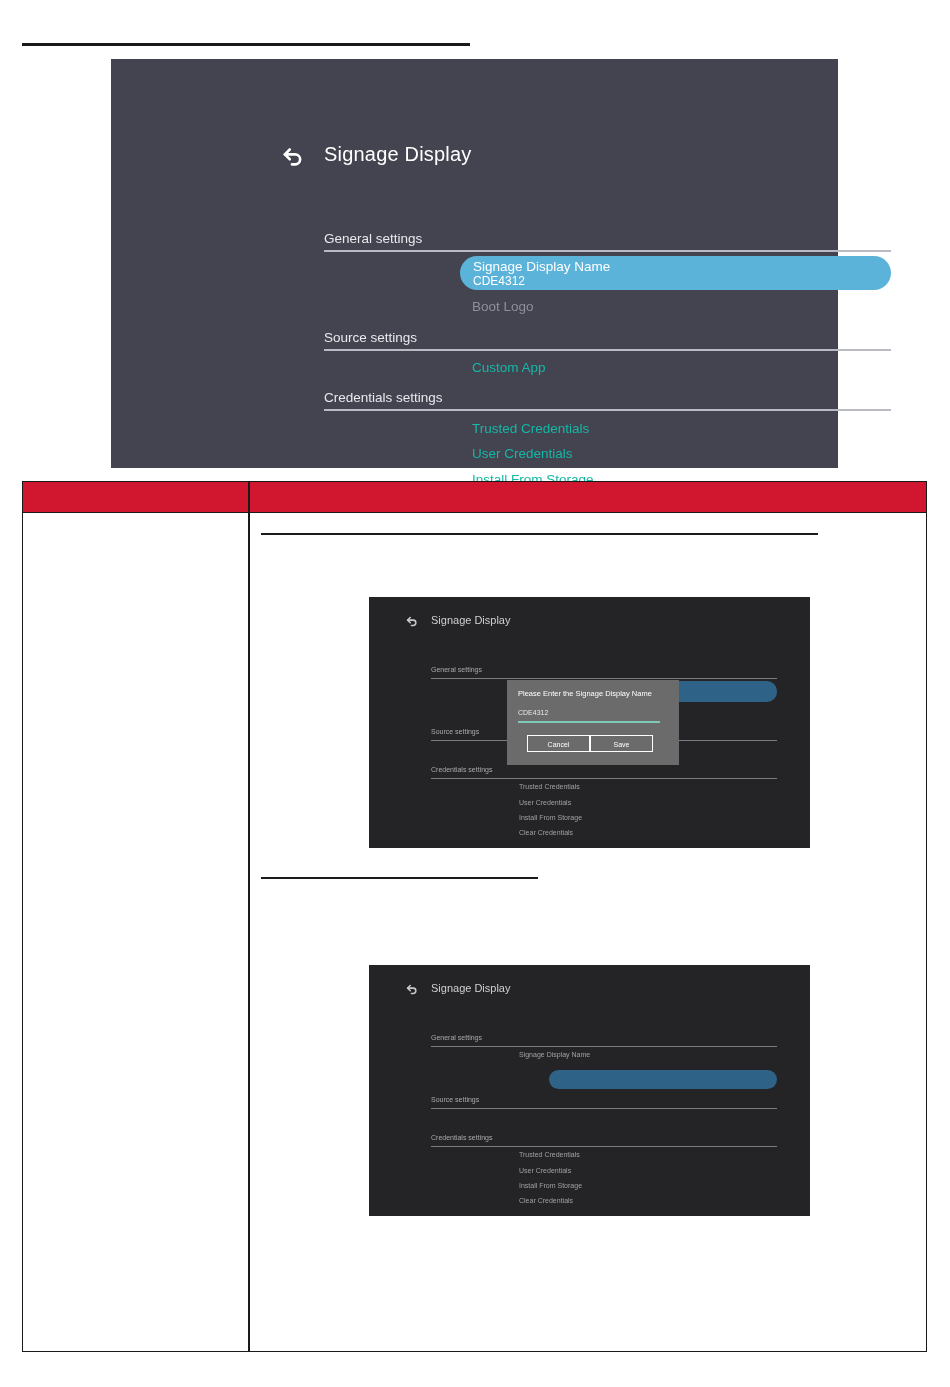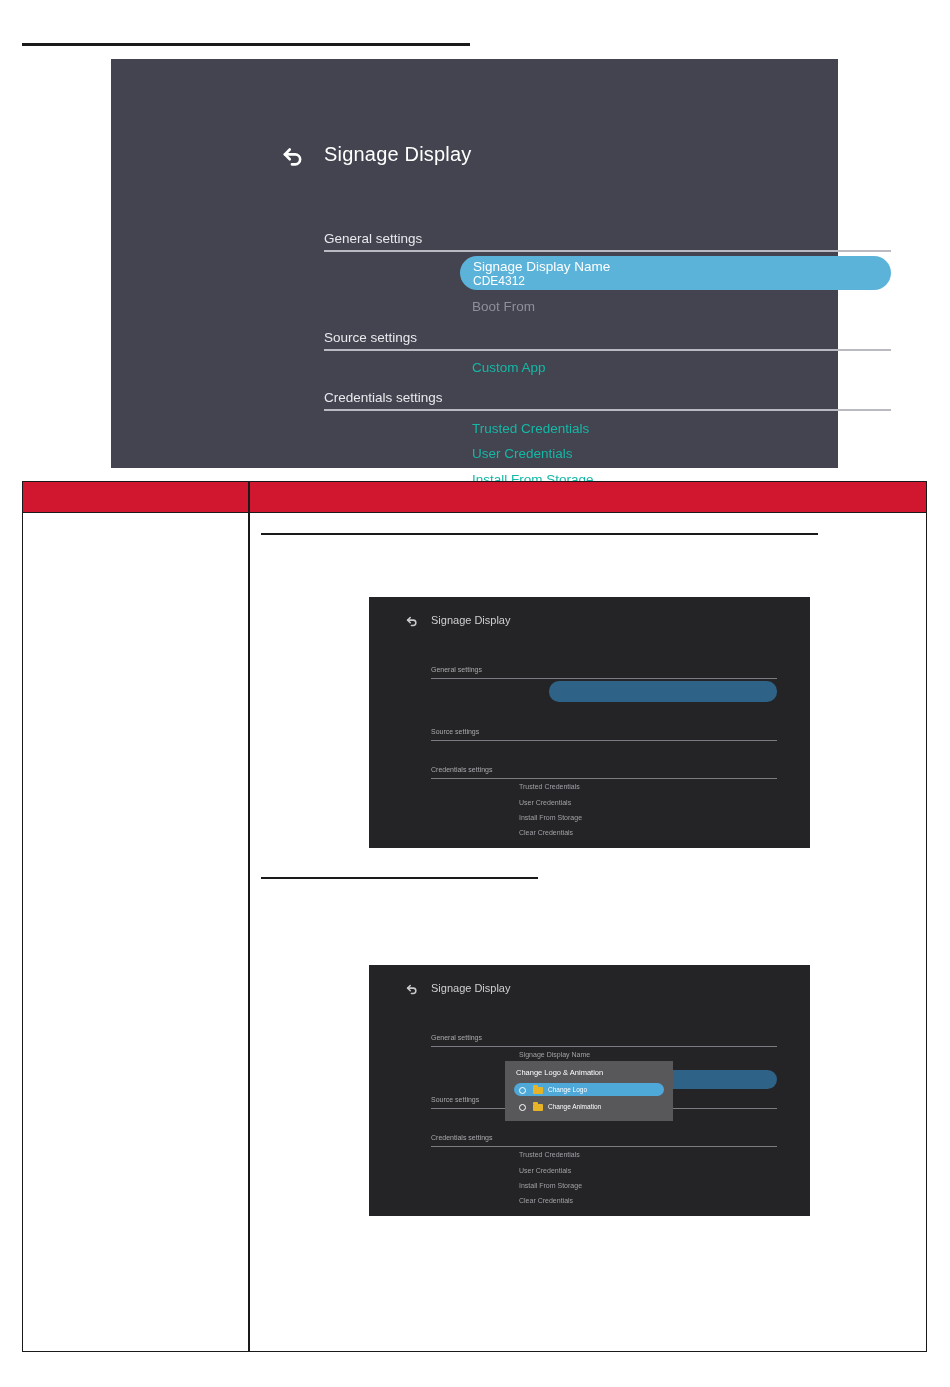--- a/index.html
+++ b/index.html
@@ -268,21 +268,21 @@
   <div class="title">Signage Display</div>
 
   <div class="sec-label" style="top:172px">General settings</div>
   <div class="sec-rule" style="top:191px"></div>
 
   <div class="pill">
     <span class="l1">Signage Display Name</span>
     <span class="l2">CDE4312</span>
   </div>
 
-  <div class="row-item dim" style="top:240px">Boot From</div>
+  <div class="row-item dim" style="top:240px">Boot Logo</div>
 
   <div class="sec-label" style="top:271px">Source settings</div>
   <div class="sec-rule" style="top:290px"></div>
 
   <div class="row-item" style="top:301px">Custom App</div>
 
   <div class="sec-label" style="top:331px">Credentials settings</div>
   <div class="sec-rule" style="top:350px"></div>
 
   <div class="row-item" style="top:362px">Trusted Credentials</div>
@@ -320,20 +320,27 @@
   <div class="s-rule" style="left:62px; top:143px; width:346px;"></div>
 
   <div class="s-sec" style="left:62px; top:169px; font-size:7px;">Credentials settings</div>
   <div class="s-rule" style="left:62px; top:181px; width:346px;"></div>
 
   <div class="s-row" style="left:150px; top:186px; font-size:7px;">Trusted Credentials</div>
   <div class="s-row" style="left:150px; top:202px; font-size:7px;">User Credentials</div>
   <div class="s-row" style="left:150px; top:217px; font-size:7px;">Install From Storage</div>
   <div class="s-row" style="left:150px; top:232px; font-size:7px;">Clear Credentials</div>
 
+  <div class="dlg" style="left:138px; top:83px; width:172px; height:85px;">
+    <div class="dlg-title" style="left:11px; top:9px; font-size:7.5px;">Please Enter the Signage Display Name</div>
+    <div class="dlg-input" style="left:11px; top:29px; font-size:7px;">CDE4312</div>
+    <div class="dlg-underline" style="left:11px; top:41px; width:142px;"></div>
+    <div class="dlg-btn" style="left:20px; top:55px; width:63px; height:17px; line-height:17px; font-size:7px;">Cancel</div>
+    <div class="dlg-btn" style="left:83px; top:55px; width:63px; height:17px; line-height:17px; font-size:7px;">Save</div>
+  </div>
 </div>
 
 <div class="shot" style="left:369px; top:965px; width:441px; height:251px;">
 
   <span class="s-back" style="left:36px; top:17px; width:14px; height:14px;">
     <svg width="14" height="14" viewBox="0 0 24 24" fill="none" stroke="currentColor" stroke-width="2.6" stroke-linecap="round" stroke-linejoin="round">
       <path d="M9 6 L4.5 10.5 L9 15"></path>
       <path d="M4.5 10.5 H14 a4.6 4.6 0 0 1 0 9.2 H11"></path>
     </svg>
   </span>
@@ -350,28 +357,13 @@
   <div class="s-rule" style="left:62px; top:143px; width:346px;"></div>
 
   <div class="s-sec" style="left:62px; top:169px; font-size:7px;">Credentials settings</div>
   <div class="s-rule" style="left:62px; top:181px; width:346px;"></div>
 
   <div class="s-row" style="left:150px; top:186px; font-size:7px;">Trusted Credentials</div>
   <div class="s-row" style="left:150px; top:202px; font-size:7px;">User Credentials</div>
   <div class="s-row" style="left:150px; top:217px; font-size:7px;">Install From Storage</div>
   <div class="s-row" style="left:150px; top:232px; font-size:7px;">Clear Credentials</div>
 
-  <div class="dlg2" style="left:136px; top:96px; width:168px; height:60px;">
-    <div class="d2-title" style="left:11px; top:7px; font-size:7.5px;">Change Logo &amp; Animation</div>
-
-    <div class="d2-row sel" style="left:9px; top:22px; width:150px; height:13px;">
-      <span class="radio" style="left:5px; top:3.5px; width:7px; height:7px;"></span>
-      <span class="folder" style="left:19px; top:4px; width:10px; height:7px;"></span>
-      <span class="d2-label" style="left:34px; top:2.5px; font-size:6.5px;">Change Logo</span>
-    </div>
-
-    <div class="d2-row" style="left:9px; top:39px; width:150px; height:13px;">
-      <span class="radio" style="left:5px; top:3.5px; width:7px; height:7px;"></span>
-      <span class="folder" style="left:19px; top:4px; width:10px; height:7px;"></span>
-      <span class="d2-label" style="left:34px; top:2.5px; font-size:6.5px;">Change Animation</span>
-    </div>
-  </div>
 </div>
 
 </body></html>

